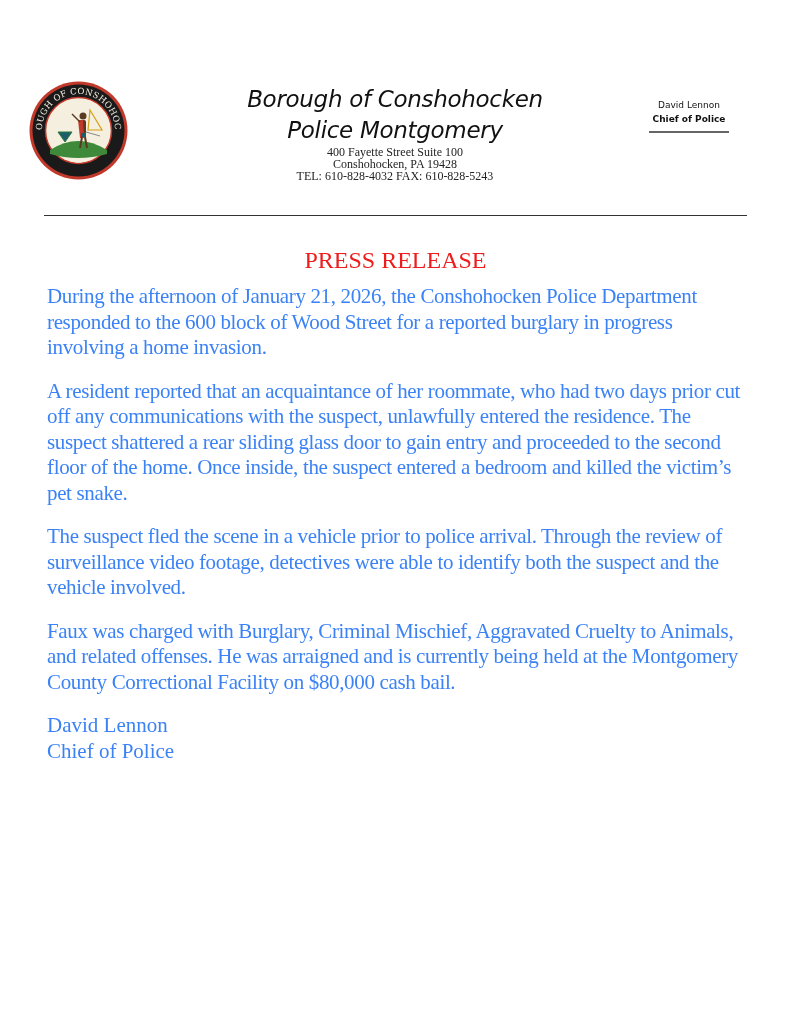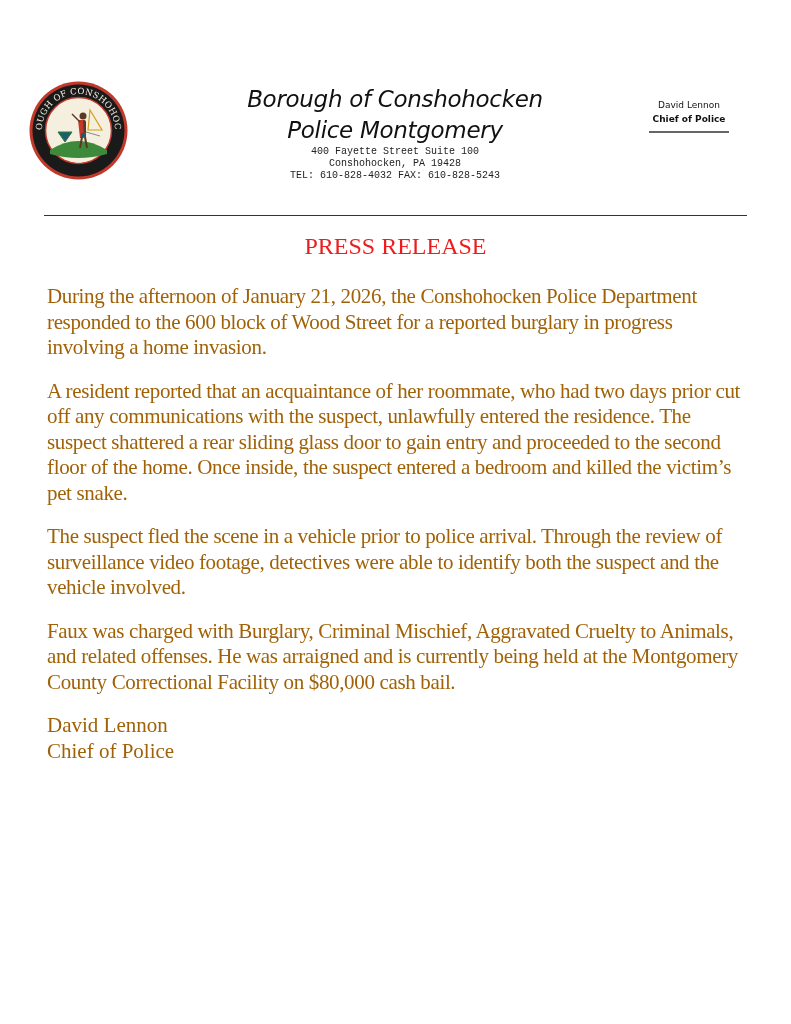--- a/index.html
+++ b/index.html
@@ -1,26 +1,26 @@
 <!DOCTYPE html>
 <html><head>
 <meta charset="utf-8">
 <style>
   html, body { margin: 0; padding: 0; background: #ffffff; }
   body { width: 791px; height: 1024px; position: relative; overflow: hidden; color: #000; }
   .seal { position: absolute; left: 28px; top: 80px; width: 101px; height: 101px; }
   .letterhead-center { position: absolute; left: 200px; top: 84px; width: 390px; text-align: center; font-family: "DejaVu Sans", sans-serif; }
   .org-line { font-style: italic; font-size: 23px; line-height: 31px; color: #111; font-family: "DejaVu Sans", sans-serif; letter-spacing: -0.3px; }
-  .addr-line { font-size: 10px; line-height: 12px; color: #222; font-family: Liberation Mono, monospace; }
+  .addr-line { font-size: 12px; line-height: 12px; color: #222; font-family: Liberation Serif, serif; }
   .letterhead-right { position: absolute; left: 628px; top: 98px; width: 122px; text-align: center; font-family: "DejaVu Sans", sans-serif; font-size: 9px; line-height: 14px; color: #111; }
   .officials-rule { width: 80px; height: 2px; background: #666; margin: 5px auto 8px auto; }
   .bold { font-weight: bold; }
   .header-rule { position: absolute; left: 44px; top: 215px; width: 703px; height: 1px; background: #333; }
-  .title { position: absolute; left: 0; top: 233px; width: 791px; text-align: center; font-family: "Liberation Serif", serif; font-size: 24px; color: #ee1c1c; }
-  .body { position: absolute; left: 47px; top: 284px; width: 705px; font-family: "Liberation Serif", serif; font-size: 21px; line-height: 25.5px; color: #a16207; }
+  .title { position: absolute; left: 0; top: 247px; width: 791px; text-align: center; font-family: "Liberation Serif", serif; font-size: 24px; color: #ee1c1c; }
+  .body { position: absolute; left: 47px; top: 284px; width: 705px; font-family: "Liberation Serif", serif; font-size: 21px; line-height: 25.5px; color: #3b82f6; }
   .body p { margin: 0 0 18px 0; letter-spacing: -0.35px; }
   .signature { margin-top: 0; }
 </style>
 </head>
 <body>
 
 <div class="seal">
   <svg width="101" height="101" viewBox="0 0 101 101">
     <circle cx="50.5" cy="50.5" r="49" fill="#c0392b"></circle>
     <circle cx="50.5" cy="50.5" r="46" fill="#1a1a1a"></circle>

